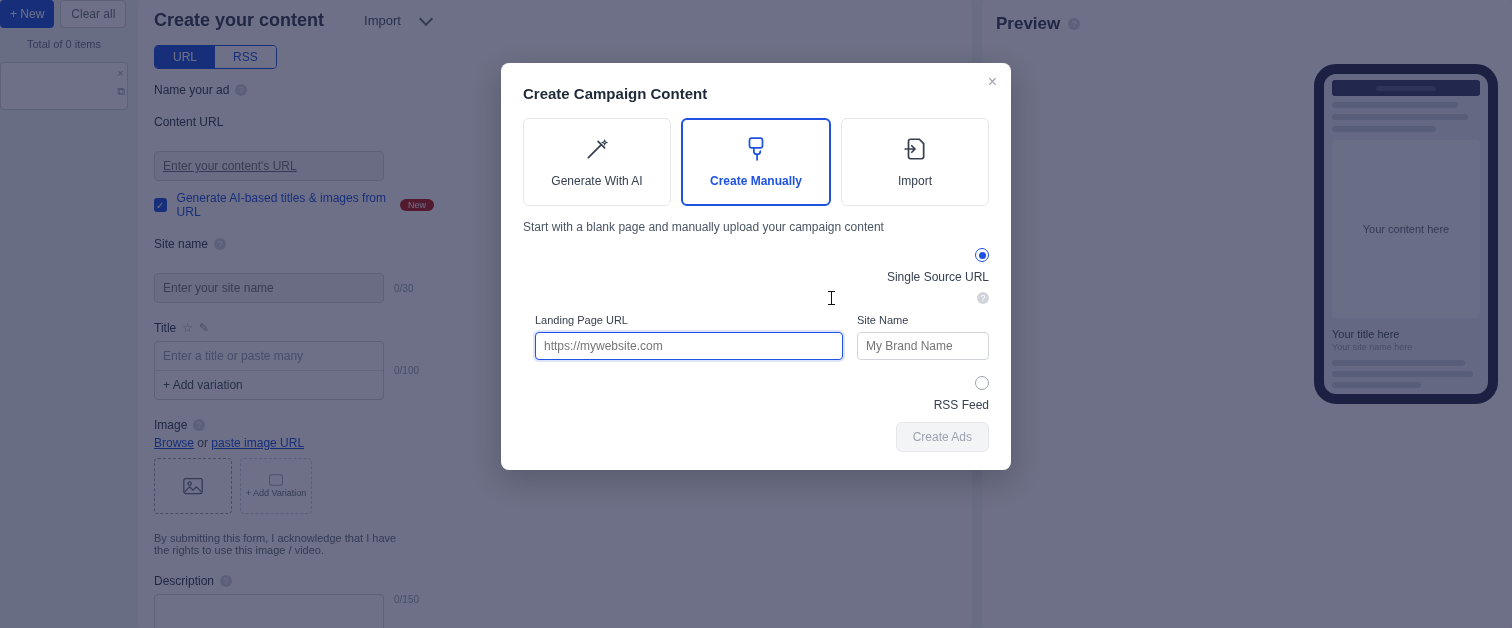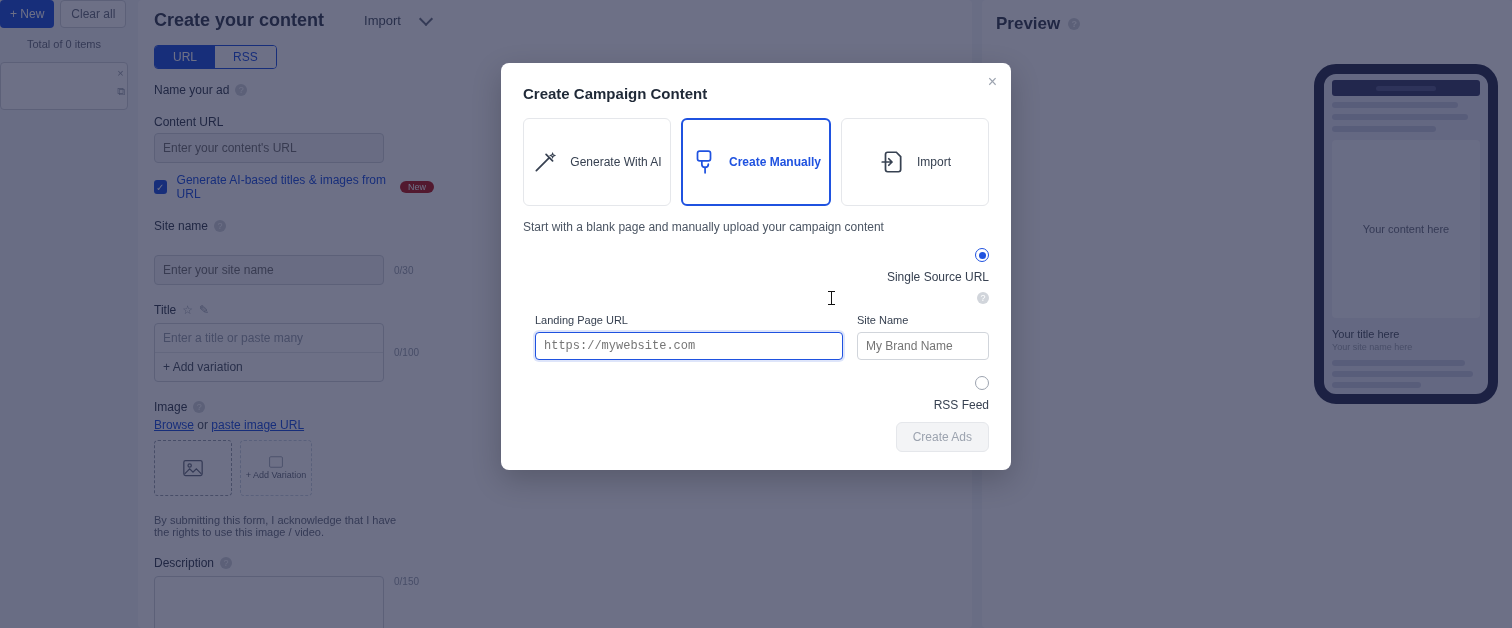--- a/index.html
+++ b/index.html
@@ -365,21 +365,21 @@
     display: flex;
     gap: 10px;
     margin-bottom: 14px;
   }
   .option-card {
     flex: 1;
     height: 88px;
     border: 1px solid #e5e7eb;
     border-radius: 6px;
     display: flex;
-    flex-direction: row;
+    flex-direction: column;
     align-items: center;
     justify-content: center;
     gap: 12px;
     font-size: 12px;
     color: #374151;
     cursor: pointer;
     background: #fff;
   }
   .option-card.selected {
     border: 2px solid #1F52E0;
@@ -436,21 +436,20 @@
     border-radius: 4px;
     padding: 6px 8px;
     font-size: 12px;
     height: 28px;
     width: 100%;
   }
   .modal-input.focused {
     border: 1px solid #1F52E0;
     box-shadow: 0 0 0 2px rgba(31,82,224,0.15);
     position: relative;
-    font-family: Liberation Mono, monospace;
   }
   .modal-input.site { width: 132px; }
   .caret {
     position: absolute;
     left: 831px;
     top: 291px;
     width: 1px;
     height: 14px;
     background: #111;
   }
@@ -513,21 +512,21 @@
     </div>
 
     <div class="form-col">
       <div class="form-label">
         <span>Name your ad</span>
           <span class="help-dot">?</span>
       </div>
 
       <div>
         <div class="form-label">Content URL</div>
-        <input class="form-input" style="margin-top: 4px;" placeholder="Enter your content's URL">
+        <input class="form-input" style="margin-top: 22px; text-decoration: underline;" placeholder="Enter your content's URL">
         <div class="inline-row" style="margin-top:10px">
           <span class="checkbox-sq">✓</span>
           <span class="ai-text">Generate AI-based titles &amp; images from URL</span>
           <span class="badge-new">New</span>
         </div>
       </div>
 
       <div>
         <div class="form-label">
           <span>Site name</span>

